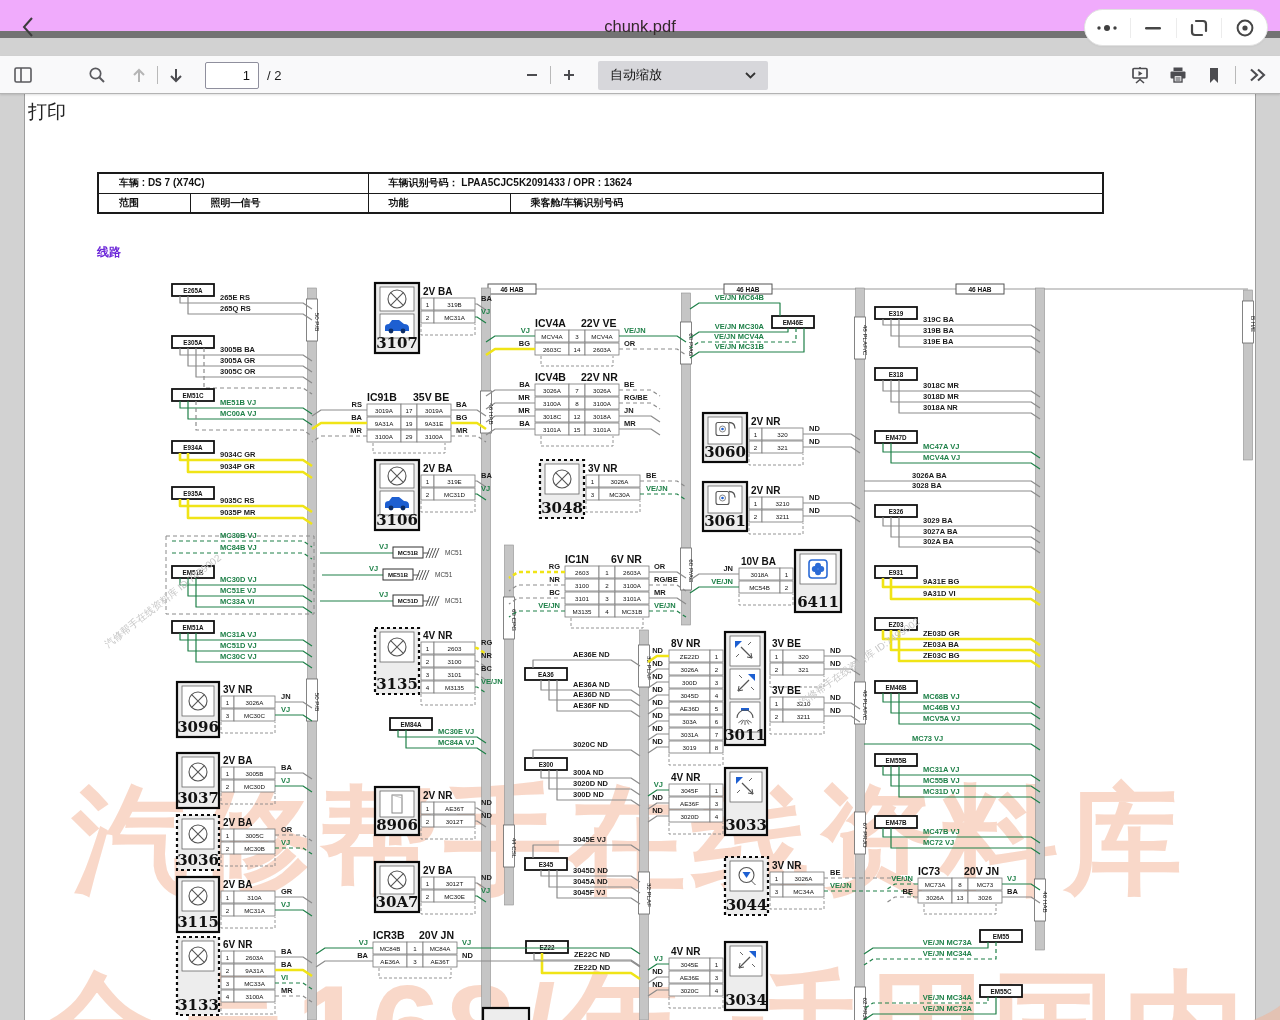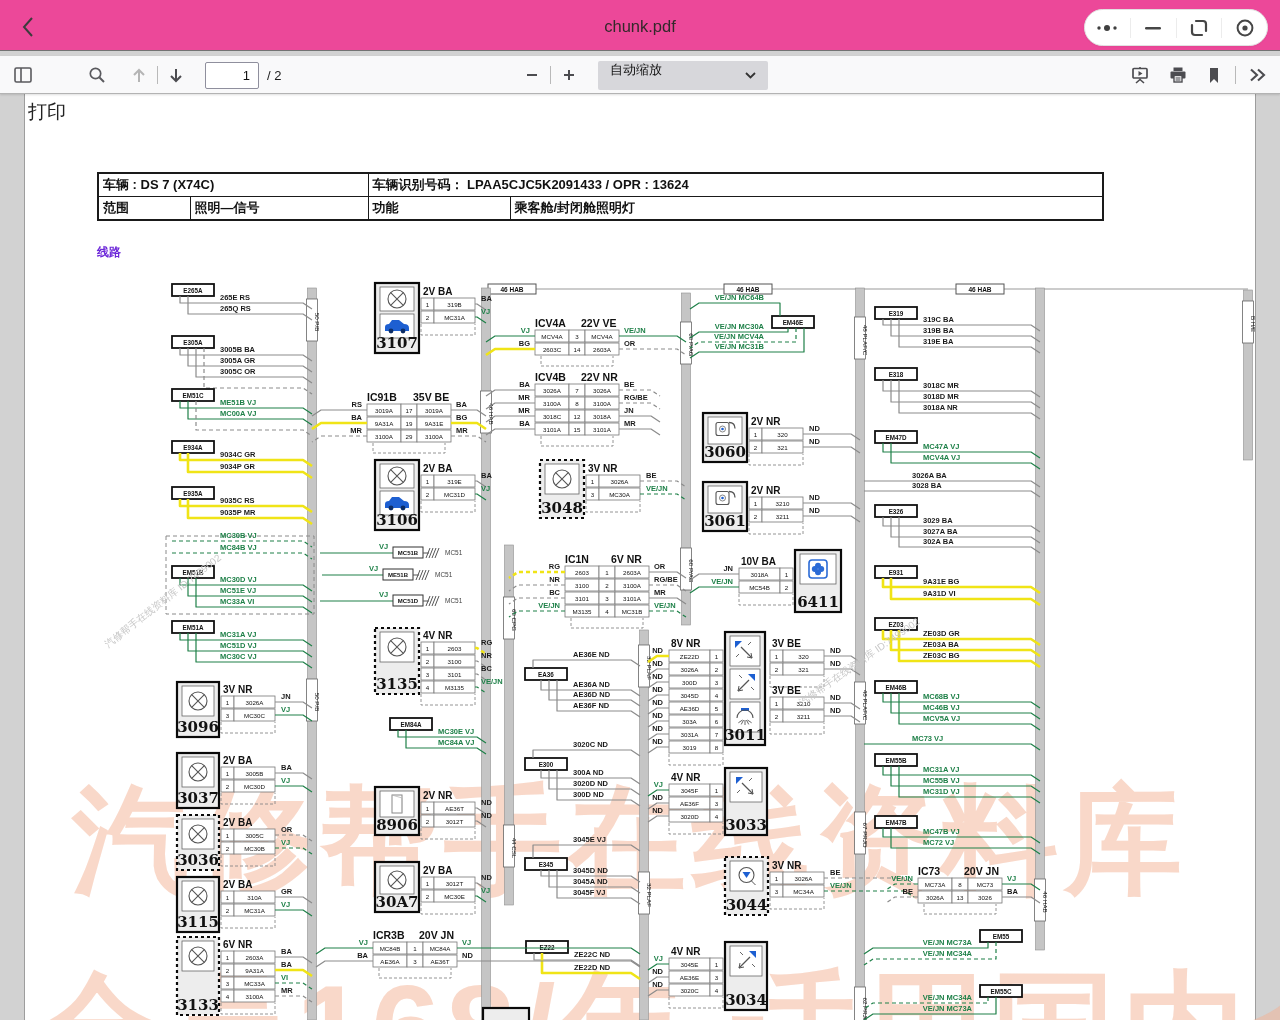--- a/index.html
+++ b/index.html
@@ -1,41 +1,41 @@
 <!DOCTYPE html>
 <html><head>
 <meta charset="utf-8">
 <style>
 *{margin:0;padding:0;box-sizing:border-box}
 html,body{width:1280px;height:1020px;overflow:hidden;background:#d2d2d2;font-family:"Liberation Sans",sans-serif}
 
-.chrome{position:absolute;left:0;top:0;width:1280px;height:51px;background:#ec4899;border-bottom:1px solid #737373;z-index:30}
+.chrome{position:absolute;left:0;top:0;width:1280px;height:38px;background:#f0abfc;border-bottom:7px solid #737373;z-index:30}
 .backbtn{position:absolute;left:14px;top:14px;width:30px;height:28px;background:none;border:none;cursor:pointer}
 .wintitle{position:absolute;left:0;right:0;top:17px;text-align:center;font-size:16.5px;color:#33292a;font-weight:500}
 .pill{position:absolute;right:12px;top:9px;width:184px;height:37px;border:1px solid #e1e1e1;border-radius:20px;background:#fff;display:flex;align-items:center;box-shadow:0 1px 2px rgba(0,0,0,.04)}
 .pill .seg{flex:1;height:100%;display:flex;align-items:center;justify-content:center;background:none;border:none;cursor:pointer}
 .pill .pdiv{width:1px;height:20px;background:#ececec}
 
 .pdfbar{position:absolute;left:0;top:56px;width:1280px;height:38px;background:#f9f9fa;border-bottom:1px solid #b3b3b3;box-shadow:0 1px 2px rgba(0,0,0,.13);z-index:29}
 .tgrp{position:absolute;top:5px;display:flex;align-items:center;height:28px}
 .gl{left:10px}.gc{left:519px}.gr{right:10px}
 .tbtn{width:26px;height:26px;display:flex;align-items:center;justify-content:center;background:none;border:none;border-radius:2px;cursor:pointer}
 .vdiv{width:1px;height:18px;background:#b9b9b9;margin:0 5px}
 .pageinput{width:54px;height:27px;border:1px solid #8f8f9d;border-radius:2px;background:#fff;font-size:13px;text-align:right;padding-right:8px;color:#111;margin-left:16px}
 .pagecount{font-size:13px;color:#1a1a1a;margin-left:8px}
-.zoomsel{width:170px;height:29px;background:#d7d7db;border:none;border-radius:2px;margin-left:16px;display:flex;align-items:flex-start;position:relative;cursor:pointer}
+.zoomsel{width:170px;height:29px;background:#d7d7db;border:none;border-radius:2px;margin-left:16px;display:flex;align-items:center;position:relative;cursor:pointer}
 .zoomsel span{font-size:13px;color:#141414;margin-left:12px}
 .zoomsel svg{position:absolute;right:12px;top:11px}
 
 .viewer{position:absolute;left:0;top:94px;width:1280px;height:926px;background:#d2d2d2;overflow:hidden}
 .page{position:absolute;left:24px;top:0;width:1232px;height:926px;background:#fff;border-left:1px solid #9d9d9d;border-right:1px solid #9d9d9d}
 .hdrtxt{position:absolute;top:5px;font-size:19px;color:#222;font-family:"Liberation Serif",serif}
 .hl{left:28px}.hr{right:26px}
 .infotable{position:absolute;left:97px;top:78px;width:1007px;border-collapse:collapse}
-.infotable td{border:1px solid #1a1a1a;font-size:13px;font-weight:bold;color:#111;padding:2px 4px;height:20px;white-space:nowrap;overflow:hidden}
+.infotable td{border:1px solid #1a1a1a;font-size:10px;font-weight:bold;color:#111;padding:2px 20px;height:20px;white-space:nowrap;overflow:hidden}
 .infotable{border:2px solid #1a1a1a}
 .sectitle{position:absolute;left:97px;top:150px;width:1007px;text-align:left;font-size:12px;font-weight:bold;color:#6d28d9}
 .bigwm{position:absolute;color:rgba(243,178,148,.5);font-weight:bold;white-space:nowrap;z-index:1;letter-spacing:6px}
 .wm1{left:72px;top:668px;font-size:118px}
 .wm2{left:36px;top:854px;font-size:124px}
 #wiring{position:absolute;left:0;top:0;z-index:2;pointer-events:none}
 </style>
 </head>
 <body>
 
@@ -167,21 +167,21 @@
   <table class="infotable">
     <tbody>
         <tr>
       <td colspan="2" style="width:270px">车辆 : DS 7 (X74C)</td>
       <td colspan="2">车辆识别号码：  LPAA5CJC5K2091433 / OPR : 13624</td>
     </tr>
     <tr>
       <td style="width:92px">范围</td>
       <td style="width:178px">照明—信号</td>
       <td style="width:142px">功能</td>
-      <td>乘客舱/封闭舱照明灯</td>
+      <td>乘客舱/车辆识别号码</td>
     </tr>
   </tbody>
     </table>
 
   <div class="sectitle">线路</div>
 
   <svg id="wiring" width="1280" height="926" viewBox="0 94 1280 926">
       <path d="M486 289 H1248" stroke="#9a9a9a" stroke-width="1.2" fill="none"></path>
       <rect x="488" y="284" width="48" height="10" fill="#fff" stroke="#555" stroke-width="1"></rect>
       <text x="512" y="291.5" font-size="6.5" font-weight="bold" text-anchor="middle" fill="#111" font-family="&quot;Liberation Sans&quot;,sans-serif">46 HAB</text>

